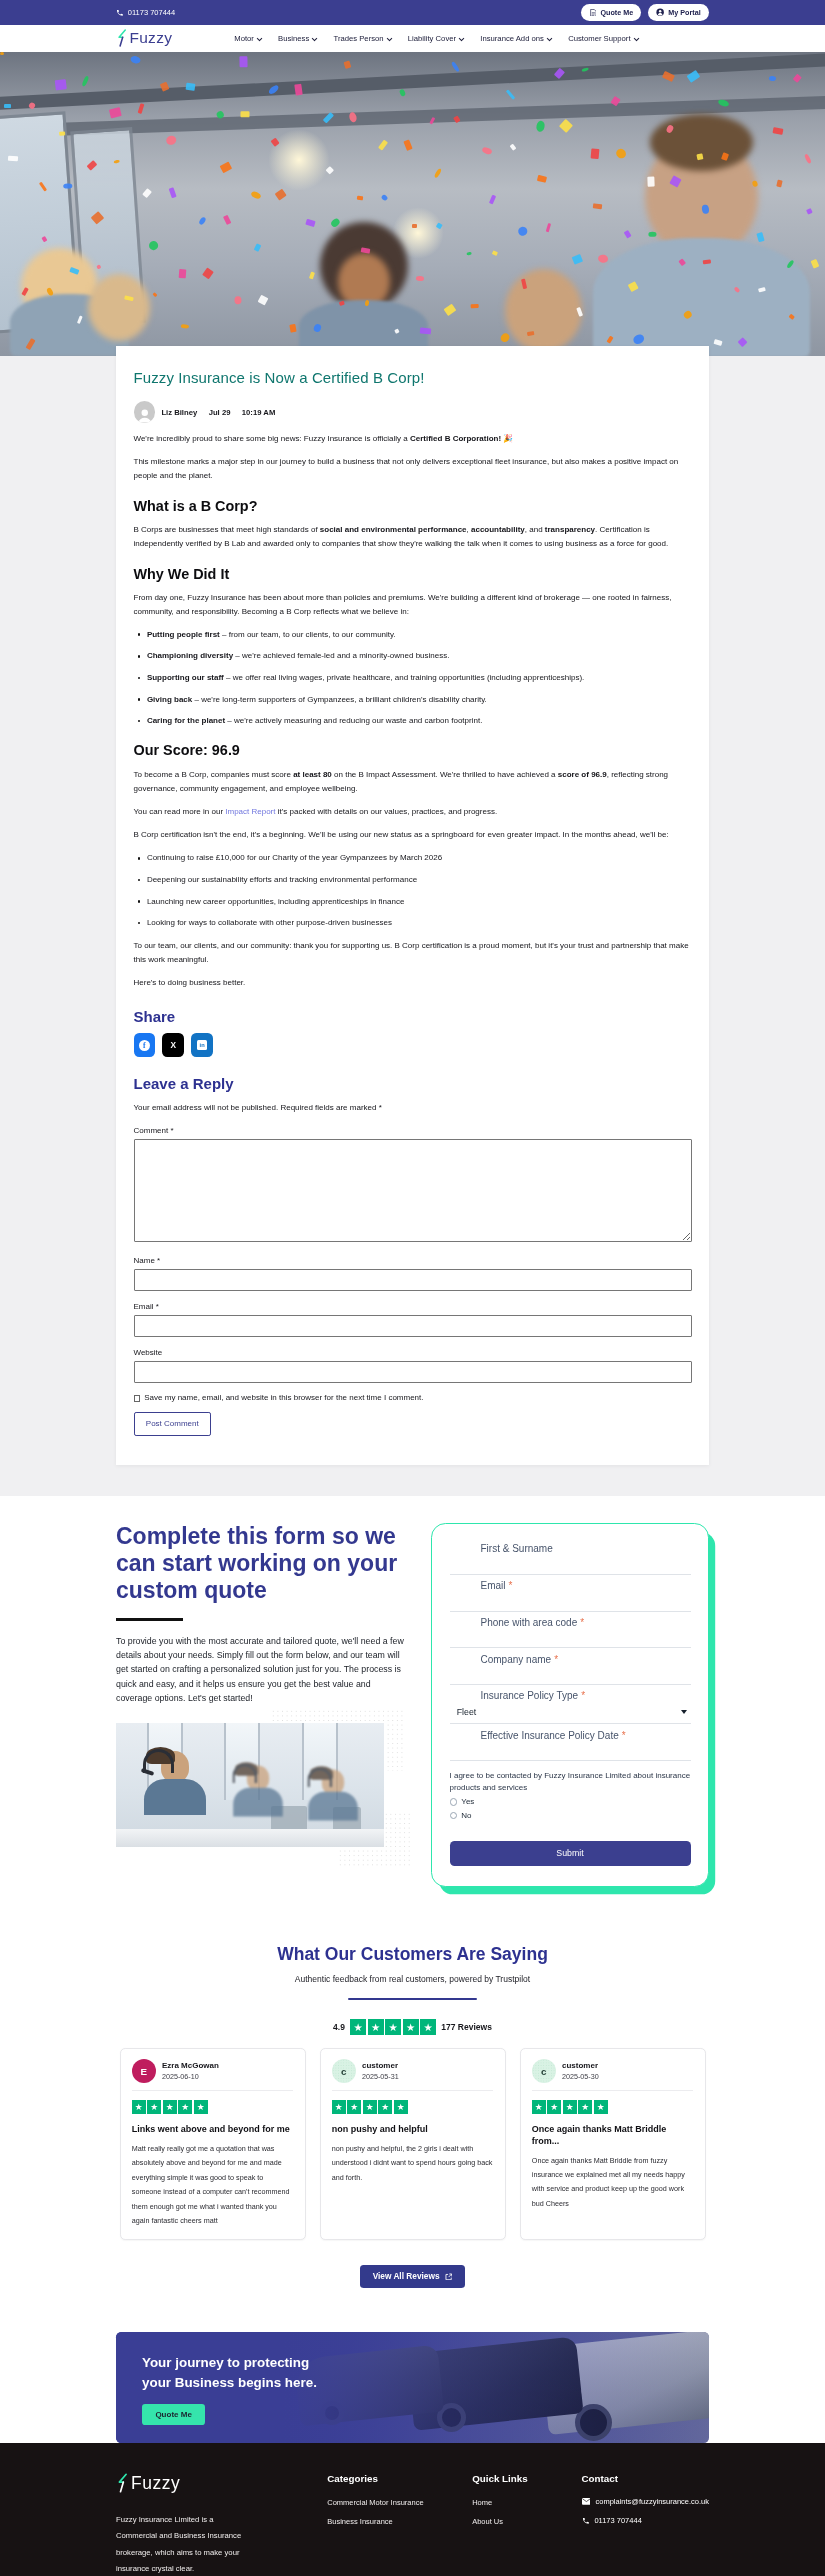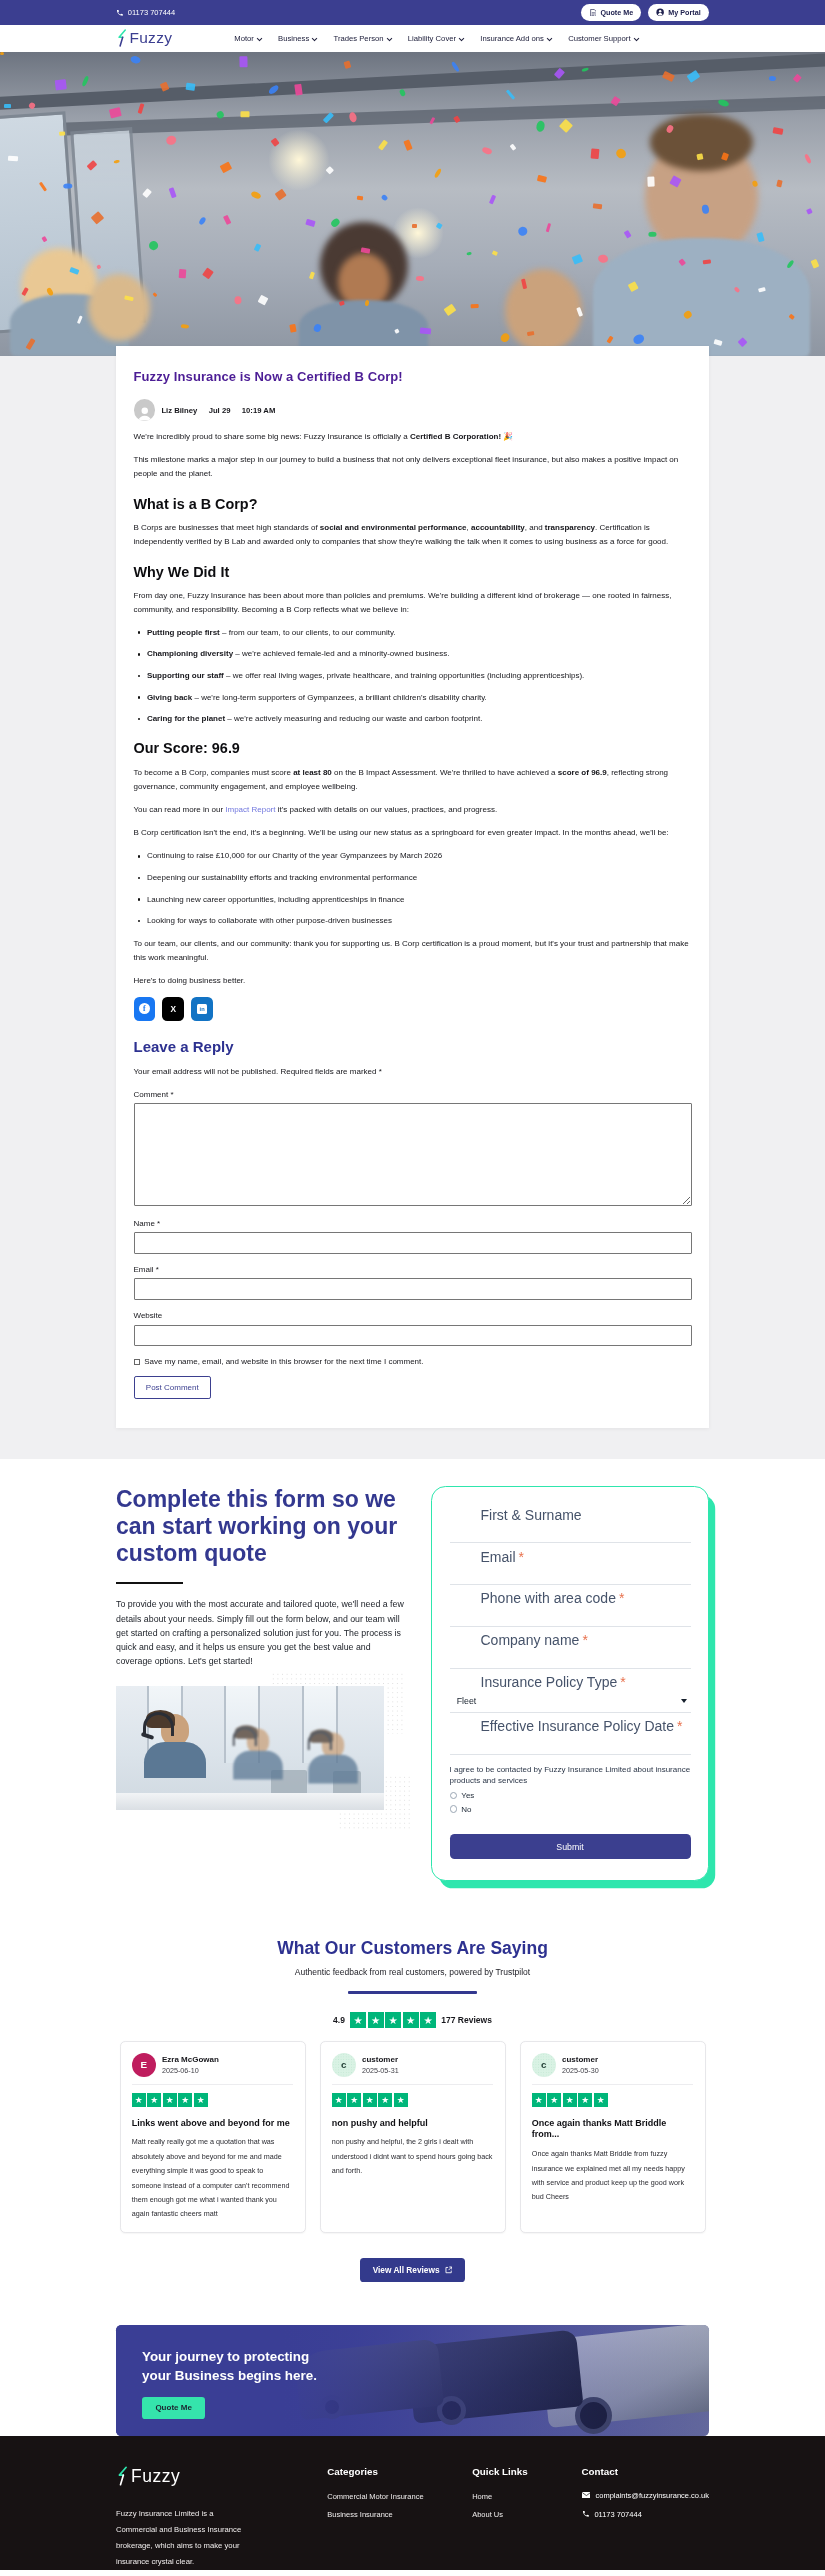--- a/index.html
+++ b/index.html
@@ -28,21 +28,21 @@
     background:linear-gradient(180deg,#6d7480 0%,#9aa0aa 22%,#b7bcc3 45%,#a6adb8 70%,#8e96a2 100%); }
   .hero .beam { position:absolute; background:#565d68; height:13.4px; width:120%; left:-5%; }
   .hero .window { position:absolute; background:linear-gradient(180deg,#cfd9e2,#b4c2cf); border:3.1px solid #7e8792; }
   .blob { position:absolute; border-radius:50%; filter:blur(3.1px); }
   .figure { position:absolute; border-radius:46% 46% 6.2px 6.2px; filter:blur(1.5px); }
   .glow { position:absolute; border-radius:50%; background:radial-gradient(circle,#fff7d8 0%,rgba(255,247,216,0) 70%); }
 
   
   .card { width:593px; margin:-10.3px auto 0; background:#fff; position:relative; z-index:3;
     padding:23px 17.5px 29px; box-shadow:0 1px 4.1px rgba(0,0,0,.06); }
-  .card h1 { color:#4c1d95; font-size:13px; font-weight:700; letter-spacing:0.1px; }
+  .card h1 { color:#0f766e; font-size:15px; font-weight:400; letter-spacing:0.1px; }
   .author-row { display:flex; align-items:center; gap:6.2px; margin-top:15.5px; }
   .avatar { width:21.7px; height:21.7px; border-radius:50%; background:#c9c9c9; display:flex; align-items:flex-end; justify-content:center; overflow:hidden; }
   .author-name { font-weight:700; font-size:7.7px; }
   .author-meta { font-weight:700; font-size:7.7px; margin-left:5.2px; }
   .card p { font-size:8px; line-height:1.75; margin-top:9.3px; color:#141419; }
   .card h2 { font-size:14.4px; font-weight:700; color:#0d0d10; margin-top:14.4px; }
   .card h3.navy { font-size:15px; font-weight:700; color:#2d3190; margin-top:17.5px; }
   .card ul { list-style:none; margin-top:10px; }
   .card ul li { position:relative; padding-left:13.4px; font-size:8px; line-height:1.6; margin-top:8.8px; }
   .card ul li::before { content:""; position:absolute; left:4.1px; top:4.6px; width:2.6px; height:2.6px; border-radius:50%; background:#111; }
@@ -84,21 +84,21 @@
   .agent .headset { position:absolute; top:-2.1px; left:-1px; width:31px; height:24px; border:3.1px solid #2a2e36; border-bottom:none; border-radius:17.5px 17.5px 0 0; }
   .agent .mic { position:absolute; top:19.6px; left:-3.1px; width:13.4px; height:4.1px; background:#2a2e36; border-radius:2.1px; transform:rotate(18deg); }
   .agent .body { width:62px; height:36px; background:#5b7894; border-radius:20.6px 20.6px 0 0; margin:-3.1px auto 0; }
   .agent.far { filter:blur(1.5px); opacity:.75; transform:scale(.8); }
   .desk { position:absolute; bottom:0; left:0; width:100%; height:17.5px; background:linear-gradient(180deg,#f2f4f6,#dadfe4); }
   .monitor { position:absolute; width:36px; height:25px; background:#9aa6b1; border-radius:2.1px; opacity:.7; }
 
   .qcard { width:278px; background:#fff; border:1.5px solid #2ee6ad; border-radius:14.4px; padding:19.6px 17.5px 20.6px;
     box-shadow:7.2px 8.3px 0 -1px #2ee6ad; align-self:flex-start; }
   .qfield { margin-bottom:5.2px; }
-  .qfield label { display:block; font-size:14px; color:#46536a;padding-left:31px; }
+  .qfield label { display:block; font-size:10px; color:#46536a;padding-left:31px; }
   .req { color:#e8714d; margin-left:3.1px; }
   .qline { border:none; border-bottom:0.5px solid #dfe3e8; width:100%; height:20.6px; background:transparent; font-size:8.3px; padding:0 1px; }
   .qselect { display:flex; align-items:center; justify-content:space-between; border-bottom:0.5px solid #dfe3e8; height:23px; padding:0 3.1px 0 7.2px; cursor:pointer; }
   .qselect .val { font-size:8.8px; color:#16202c; }
   .tri { width:0; height:0; border-left:3.6px solid transparent; border-right:3.6px solid transparent; border-top:4.1px solid #16202c; }
   .consent { font-size:8px; color:#2b3648; line-height:1.4; margin-top:9.3px; }
   .radio-row { display:flex; align-items:center; gap:4.1px; margin-top:4.6px; font-size:8px; color:#1c2735; font-weight:500; }
   .radio { width:7.7px; height:7.7px; border:0.8px solid #9aa6b4; border-radius:50%; background:#fff; cursor:pointer; flex:0 0 auto; }
   .submit-btn { width:100%; margin-top:20.6px; background:#3b3f8f; color:#fff; border:none; border-radius:4.6px; height:25px; font-size:8.8px; font-family:inherit; cursor:pointer; }
 
@@ -429,20 +429,21 @@
       <ul>
         <li>Continuing to raise £10,000 for our Charity of the year Gympanzees by March 2026</li>
         <li>Deepening our sustainability efforts and tracking environmental performance</li>
         <li>Launching new career opportunities, including apprenticeships in finance</li>
         <li>Looking for ways to collaborate with other purpose-driven businesses</li>
       </ul>
 
       <p>To our team, our clients, and our community: thank you for supporting us. B Corp certification is a proud moment, but it's your trust and partnership that make this work meaningful.</p>
       <p>Here's to doing business better.</p>
 
+      <h3 class="navy">Share</h3>
       <div class="share-row">
         <button class="share-btn share-fb">
             <span class="fb-circle">f</span>
           </button>
         <button class="share-btn share-x">
             <span>X</span>
           </button>
         <button class="share-btn share-li">
             <span class="li-sq">in</span>
           </button>

